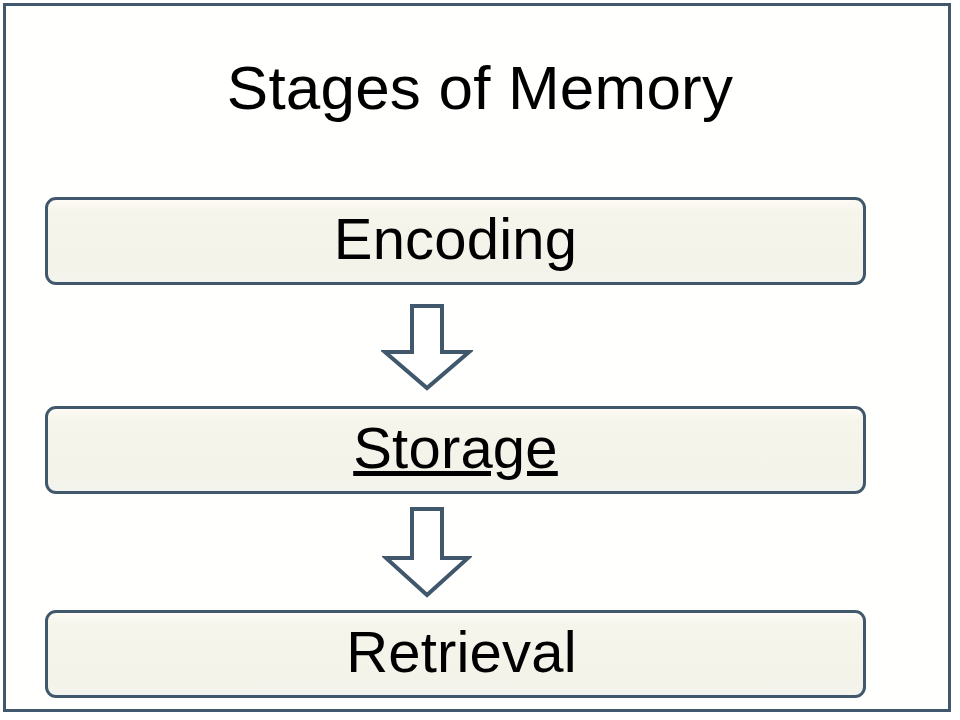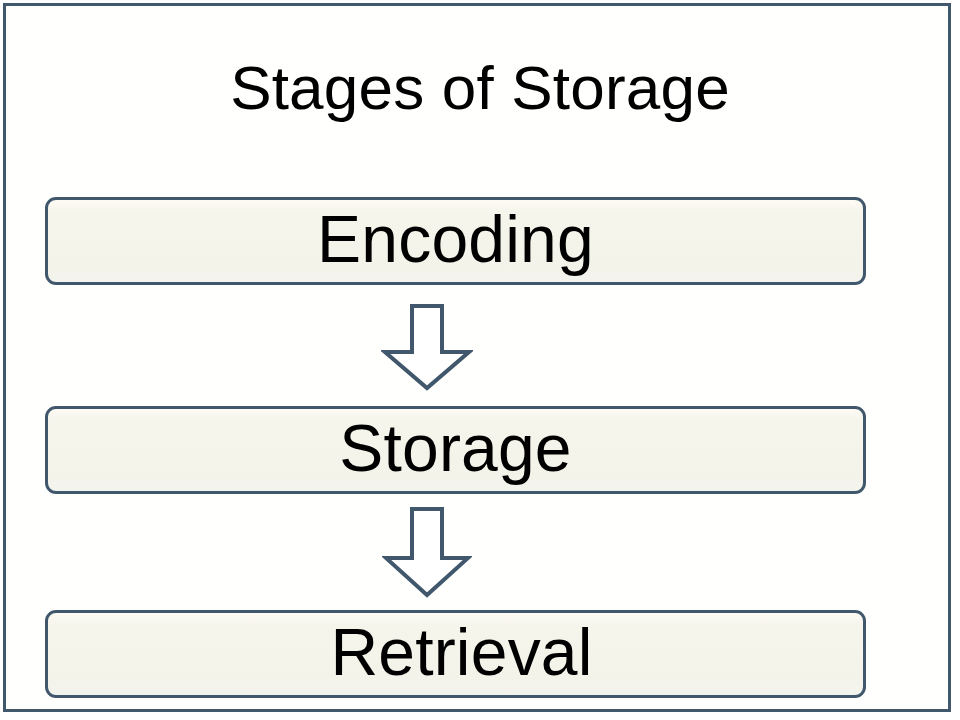--- a/index.html
+++ b/index.html
@@ -61,25 +61,25 @@
     background: linear-gradient(180deg,
                  #fdfbf4 0%,
                  #f6f5ec 14%,
                  #f4f3e9 78%,
                  #f3f4ee 100%);
     display: flex;
     align-items: center;
     justify-content: center;
   }
   #box-encoding  { top: 197px; }
-  #box-storage   { top: 406px; }
+  #box-storage   { top: 406px; text-decoration: underline; }
   #box-retrieval { top: 610px; padding-left: 12px; }
 
   .stage-label {
-    font-size: 66px;
+    font-size: 58px;
     line-height: 60px;
     font-weight: 400;
     color: #000000;
     text-align: center;
     white-space: nowrap;
     letter-spacing: 0.2px;
     transform: translateY(-2px);
   }
 
   
@@ -101,21 +101,21 @@
   }
   .arrow svg { display: block; width: 100%; height: 100%; }
 </style>
 </head>
 <body>
 
 <div id="slide">
 
   <div id="frame"></div>
 
-  <div id="title">Stages of Storage</div>
+  <div id="title">Stages of Memory</div>
 
   <div class="stage-box" id="box-encoding">
     <span class="stage-label">Encoding</span>
   </div>
 
   <div class="arrow" id="arrow-1">
     <svg viewBox="0 0 92 88" xmlns="http://www.w3.org/2000/svg">
       <polygon points="31,3 61,3 61,49 88,49 46,85 4,49 31,49" fill="#ffffff" stroke="#41576b" stroke-width="4" stroke-linejoin="miter"></polygon>
     </svg>
   </div>

